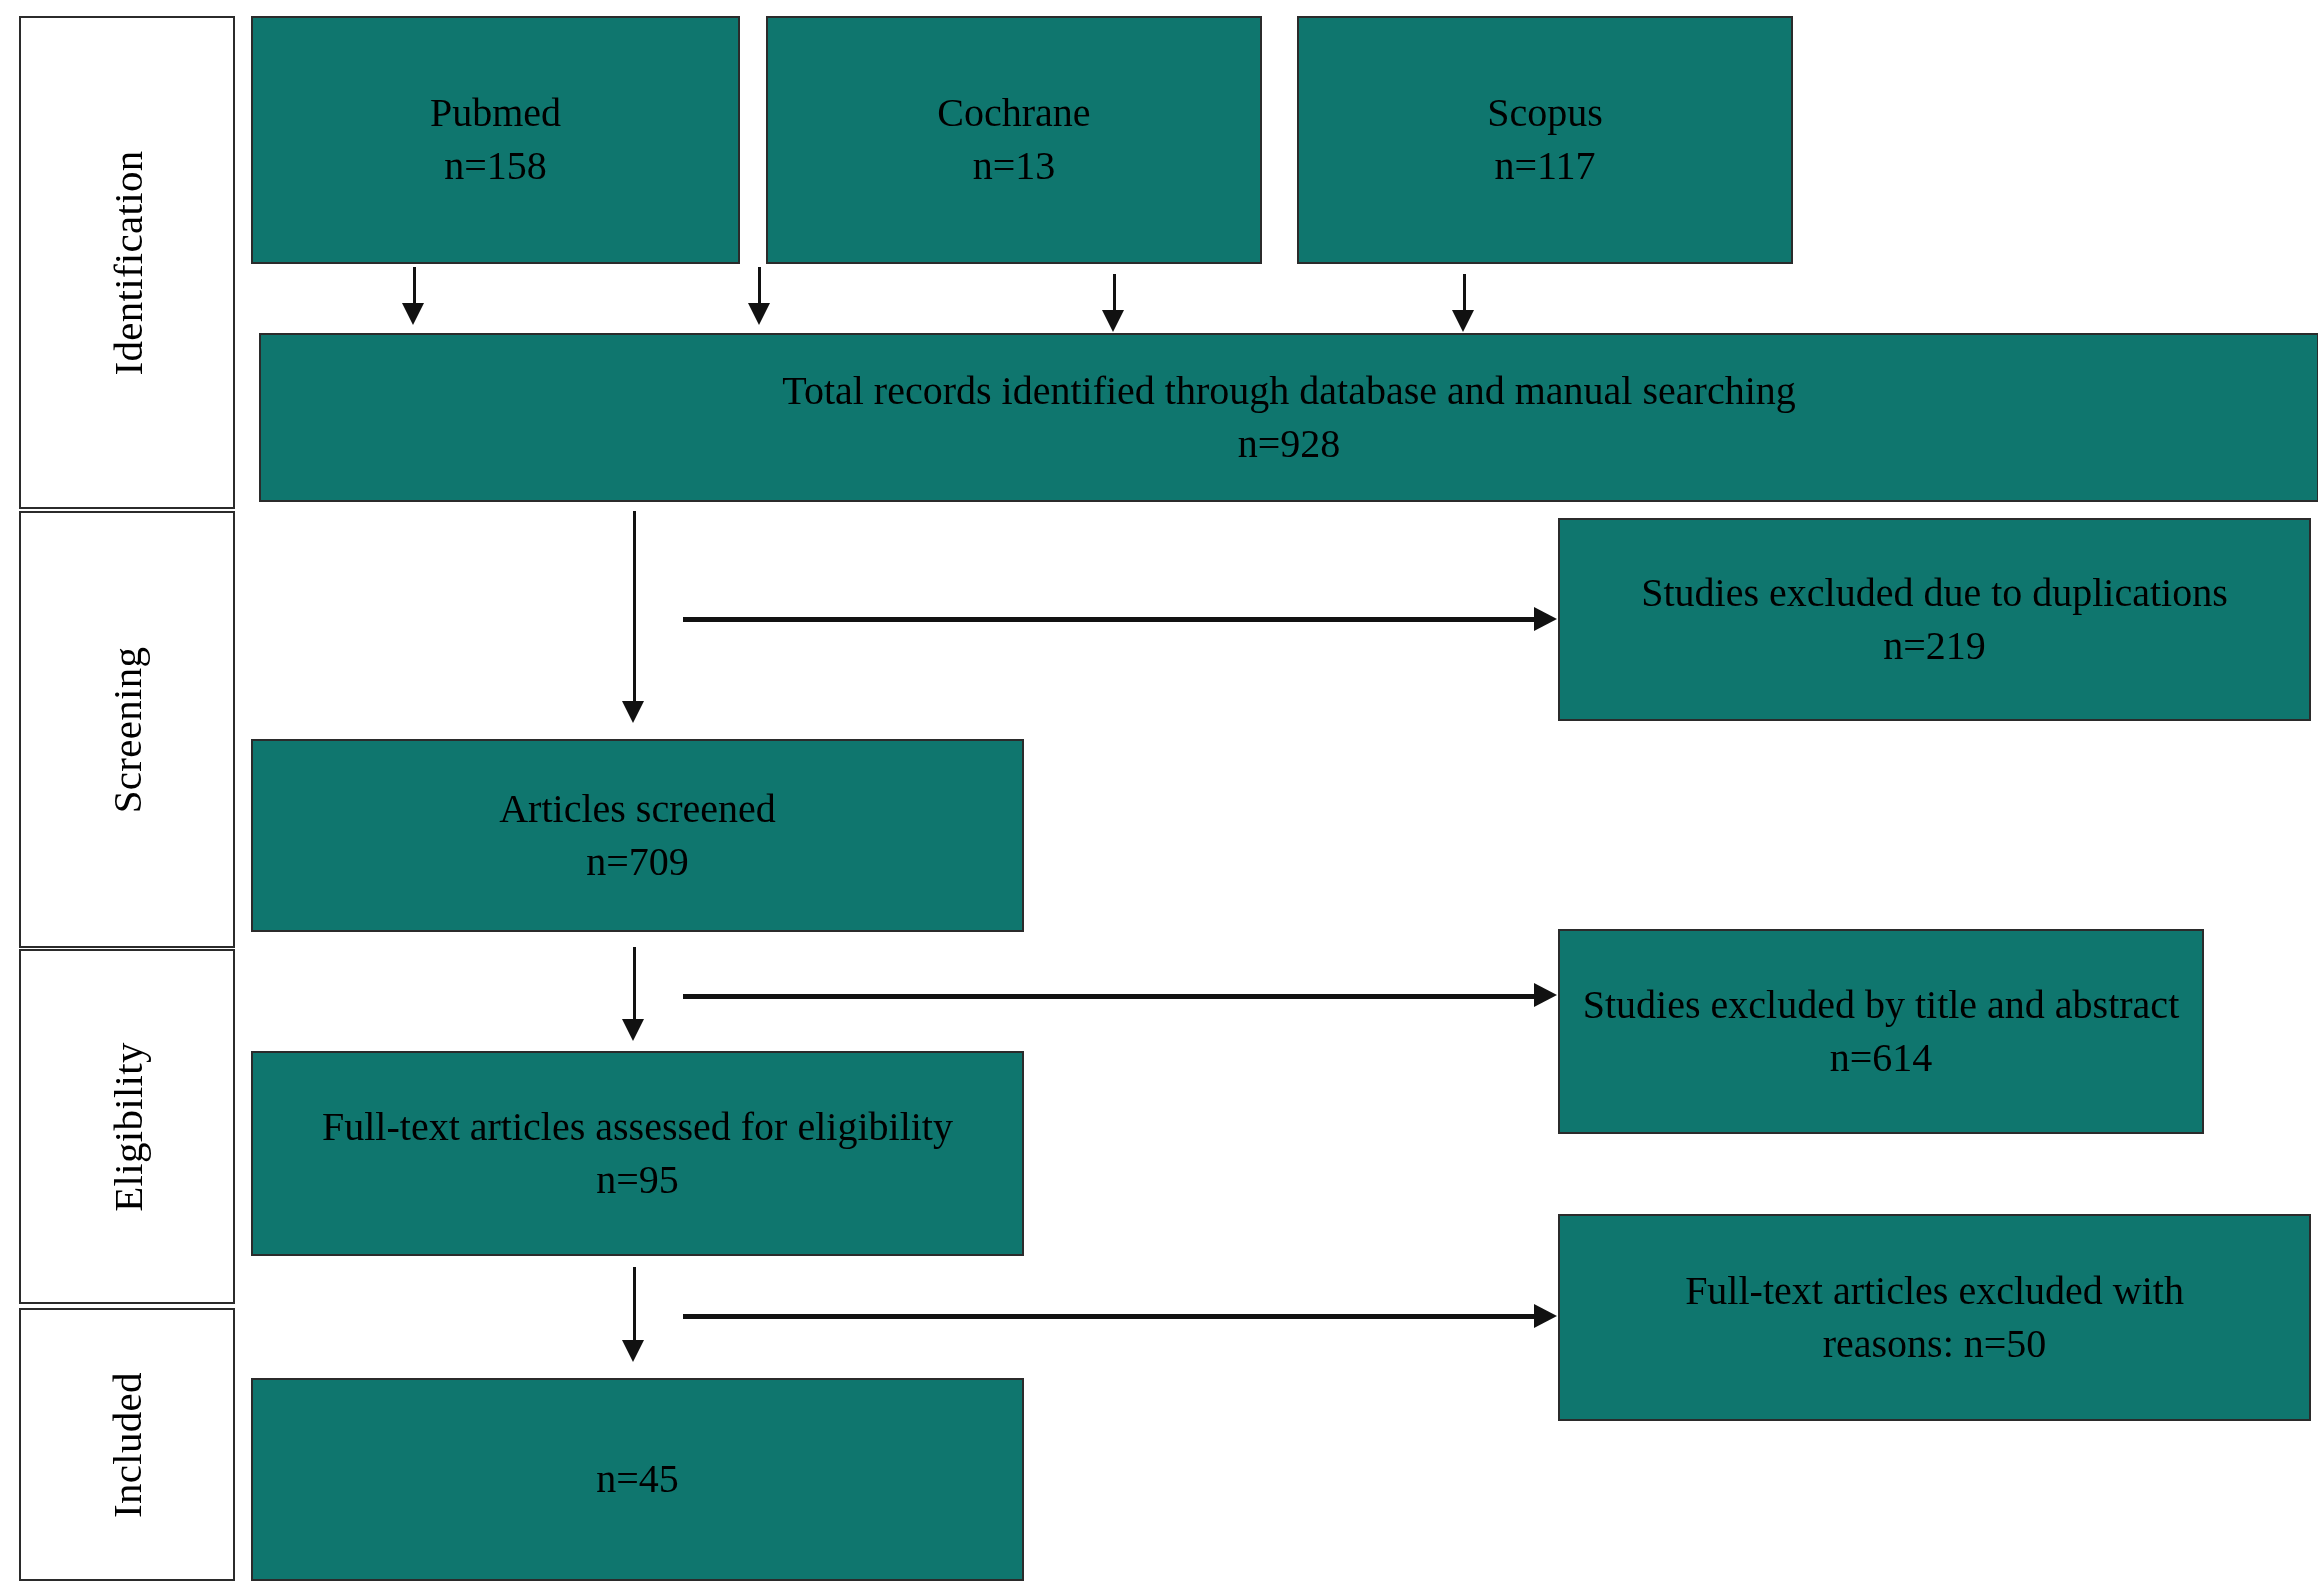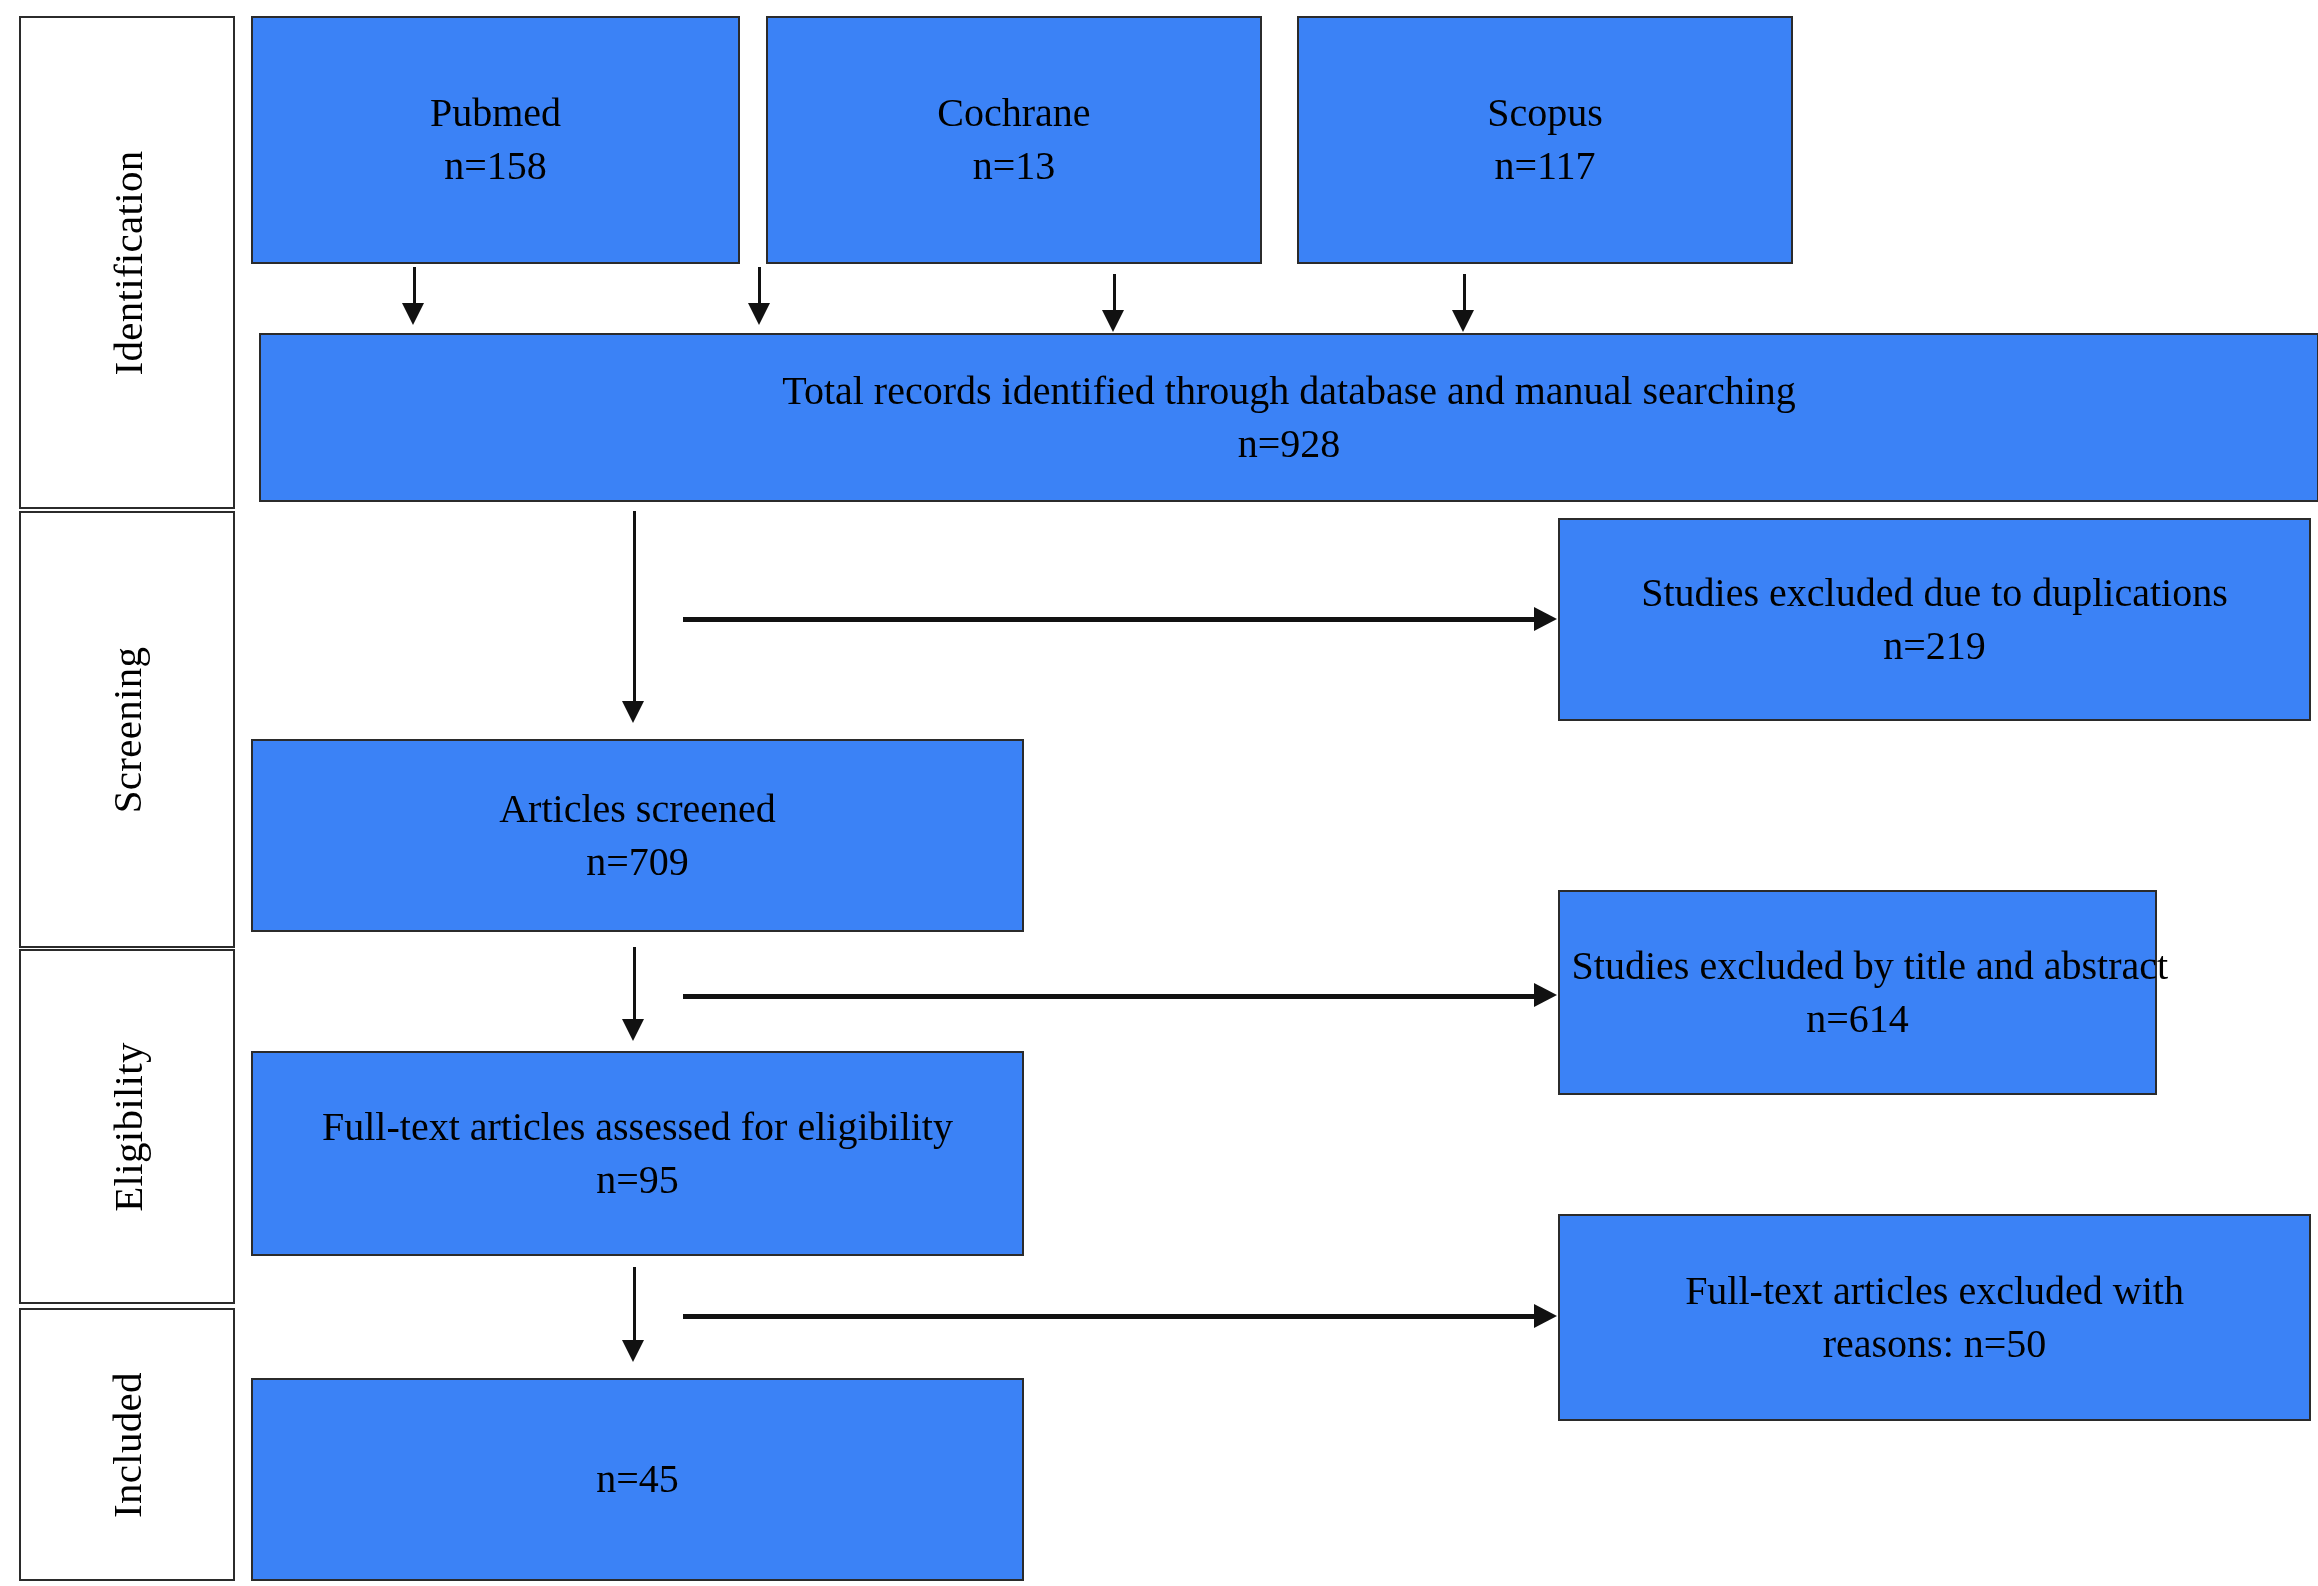--- a/index.html
+++ b/index.html
@@ -11,21 +11,21 @@
     position: relative;
     width: 2319px;
     height: 1587px;
     background: #ffffff;
     overflow: hidden;
   }
 
   
   .box {
     position: absolute;
-    background: #3b82f6;
+    background: #0f766e;
     border: 2.6px solid #2b2b2b;
     display: flex;
     align-items: center;
     justify-content: center;
     text-align: center;
     line-height: 1.32;
     color: #000000;
     font-size: 40px;
     padding: 3.9px 11.6px;
   }
@@ -157,21 +157,21 @@
       <span class="line">n=709</span>
     </div>
   </div>
 
   <div class="vline" style="left:633px; top:947px; height:76px;"></div>
   <div class="varrow-head" style="left:622px; top:1019px;"></div>
 
   <div class="hline" style="left:683px; top:994px; width:853px;"></div>
   <div class="harrow-head" style="left:1534px; top:983px;"></div>
 
-  <div class="box" style="left:1558px; top:890px; width:599px; height:205px;">
+  <div class="box" style="left:1558px; top:929px; width:646px; height:205px;">
     <div class="inner">
       <span class="line">Studies excluded by title and abstract</span>
       <span class="line">n=614</span>
     </div>
   </div>
 
   <div class="box" style="left:251px; top:1051px; width:773px; height:205px;">
     <div class="inner">
       <span class="line">Full-text articles assessed for eligibility</span>
       <span class="line">n=95</span>

